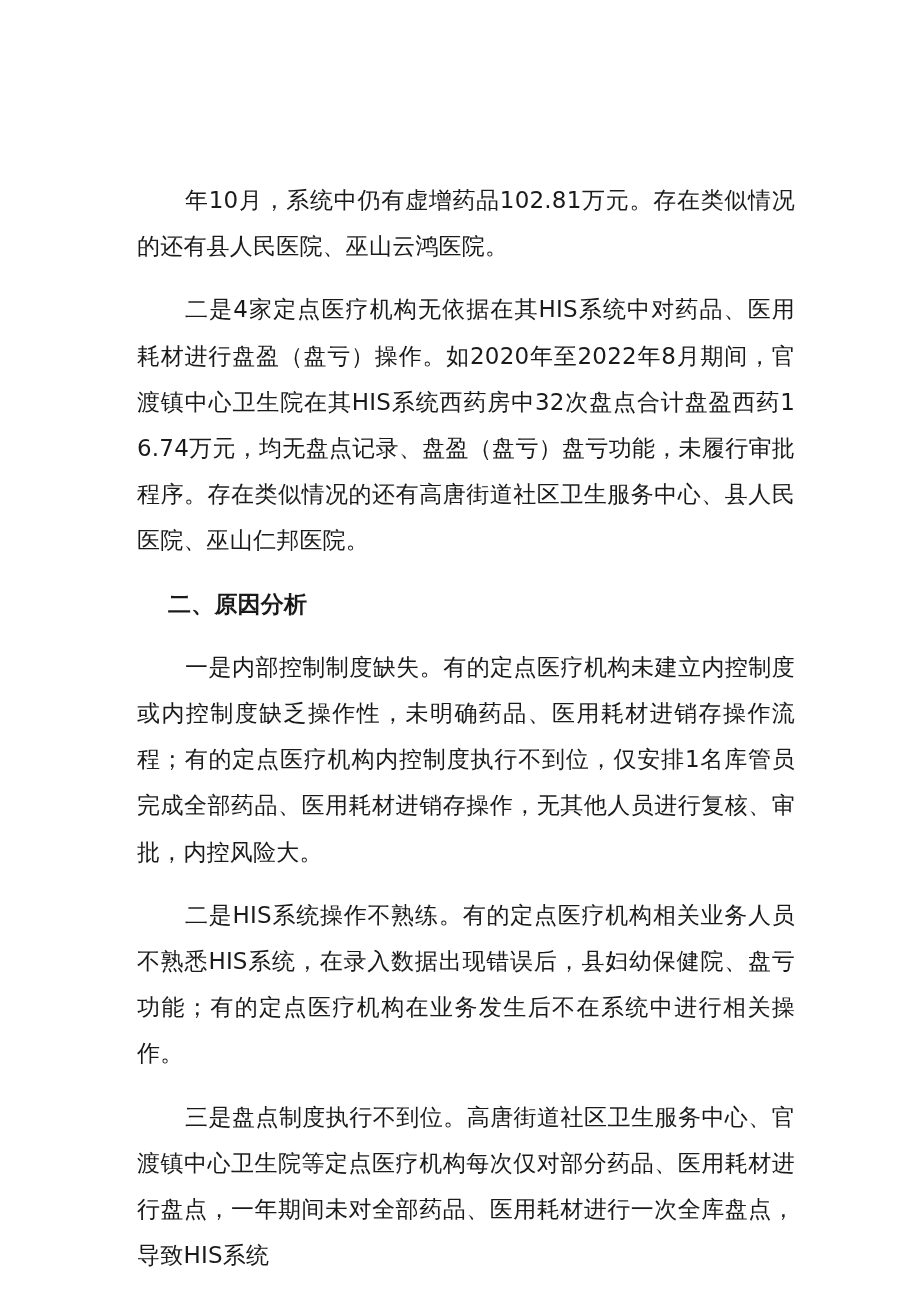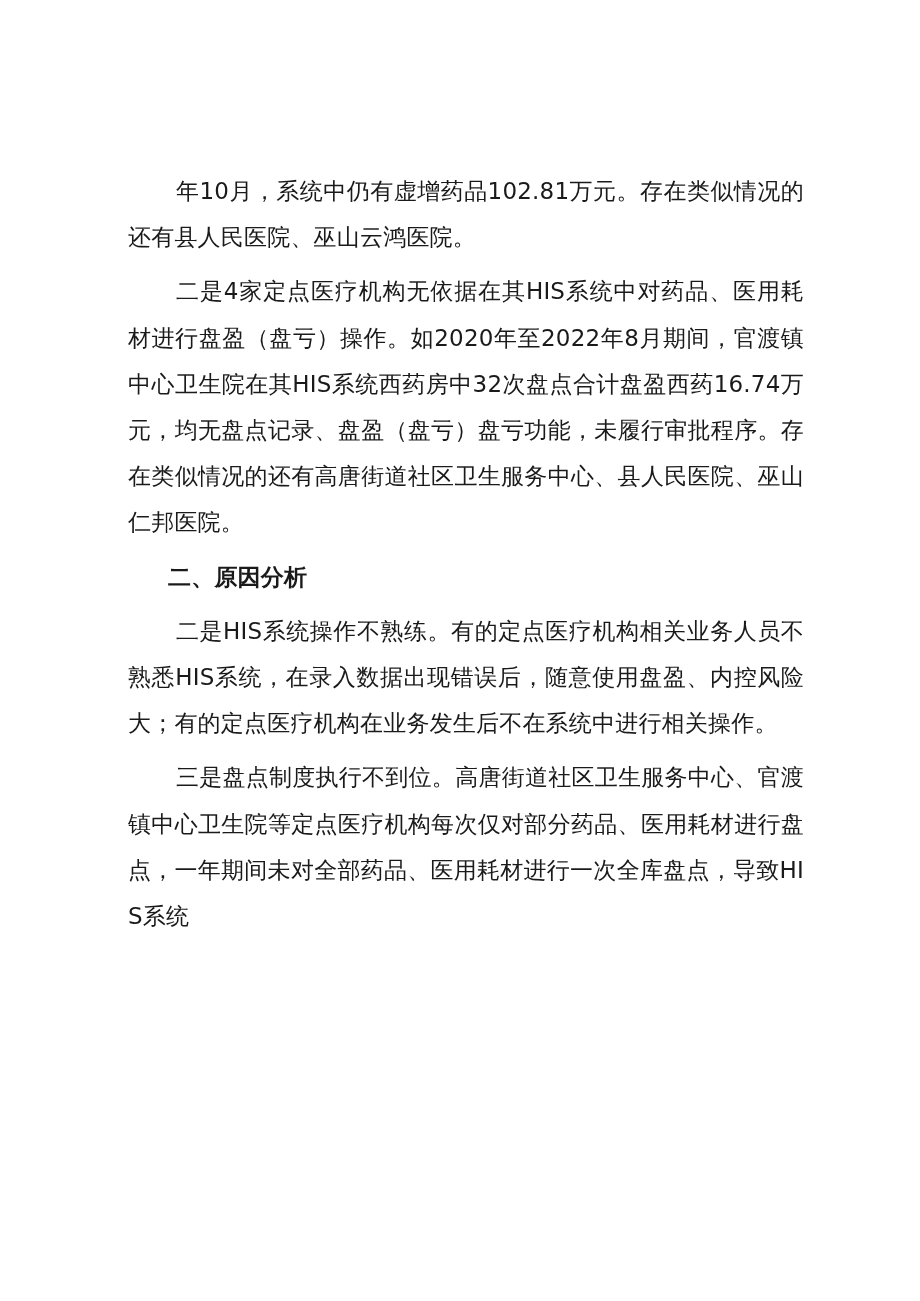--- a/index.html
+++ b/index.html
@@ -18,21 +18,21 @@
       left: 120px;
       top: 160px;
       width: 692px;
       color: #1a1a1a;
       font-family: "DejaVu Sans", "Liberation Sans", sans-serif;
       font-size: 23px;
       line-height: 46.2px;
       letter-spacing: 0.2px;
     }
     .para {
-      margin: 8px;
+      margin: 17px;
       text-indent: 48px;
       text-align: justify;
       text-align-last: left;
       word-break: break-all;
     }
     .para.cont {
       text-indent: 48px;
     }
     .heading {
       margin: 0;
@@ -40,15 +40,16 @@
       font-weight: bold;
     }
   </style>
 </head>
 <body>
 
 <div class="page">
   <p class="para cont">年10月，系统中仍有虚增药品102.81万元。存在类似情况的还有县人民医院、巫山云鸿医院。</p>
   <p class="para">二是4家定点医疗机构无依据在其HIS系统中对药品、医用耗材进行盘盈（盘亏）操作。如2020年至2022年8月期间，官渡镇中心卫生院在其HIS系统西药房中32次盘点合计盘盈西药16.74万元，均无盘点记录、盘盈（盘亏）盘亏功能，未履行审批程序。存在类似情况的还有高唐街道社区卫生服务中心、县人民医院、巫山仁邦医院。</p>
   <p class="heading">二、原因分析</p>
-  <p class="para">二是HIS系统操作不熟练。有的定点医疗机构相关业务人员不熟悉HIS系统，在录入数据出现错误后，随意使用盘盈、内控风险大；有的定点医疗机构在业务发生后不在系统中进行相关操作。</p>
+  <p class="para">一是内部控制制度缺失。有的定点医疗机构未建立内控制度或内控制度缺乏操作性，未明确药品、医用耗材进销存操作流程；有的定点医疗机构内控制度执行不到位，仅安排1名库管员完成全部药品、医用耗材进销存操作，无其他人员进行复核、审批，内控风险大。</p>
+  <p class="para">二是HIS系统操作不熟练。有的定点医疗机构相关业务人员不熟悉HIS系统，在录入数据出现错误后，县妇幼保健院、盘亏功能；有的定点医疗机构在业务发生后不在系统中进行相关操作。</p>
   <p class="para">三是盘点制度执行不到位。高唐街道社区卫生服务中心、官渡镇中心卫生院等定点医疗机构每次仅对部分药品、医用耗材进行盘点，一年期间未对全部药品、医用耗材进行一次全库盘点，导致HIS系统</p>
 </div>
 
 </body></html>

